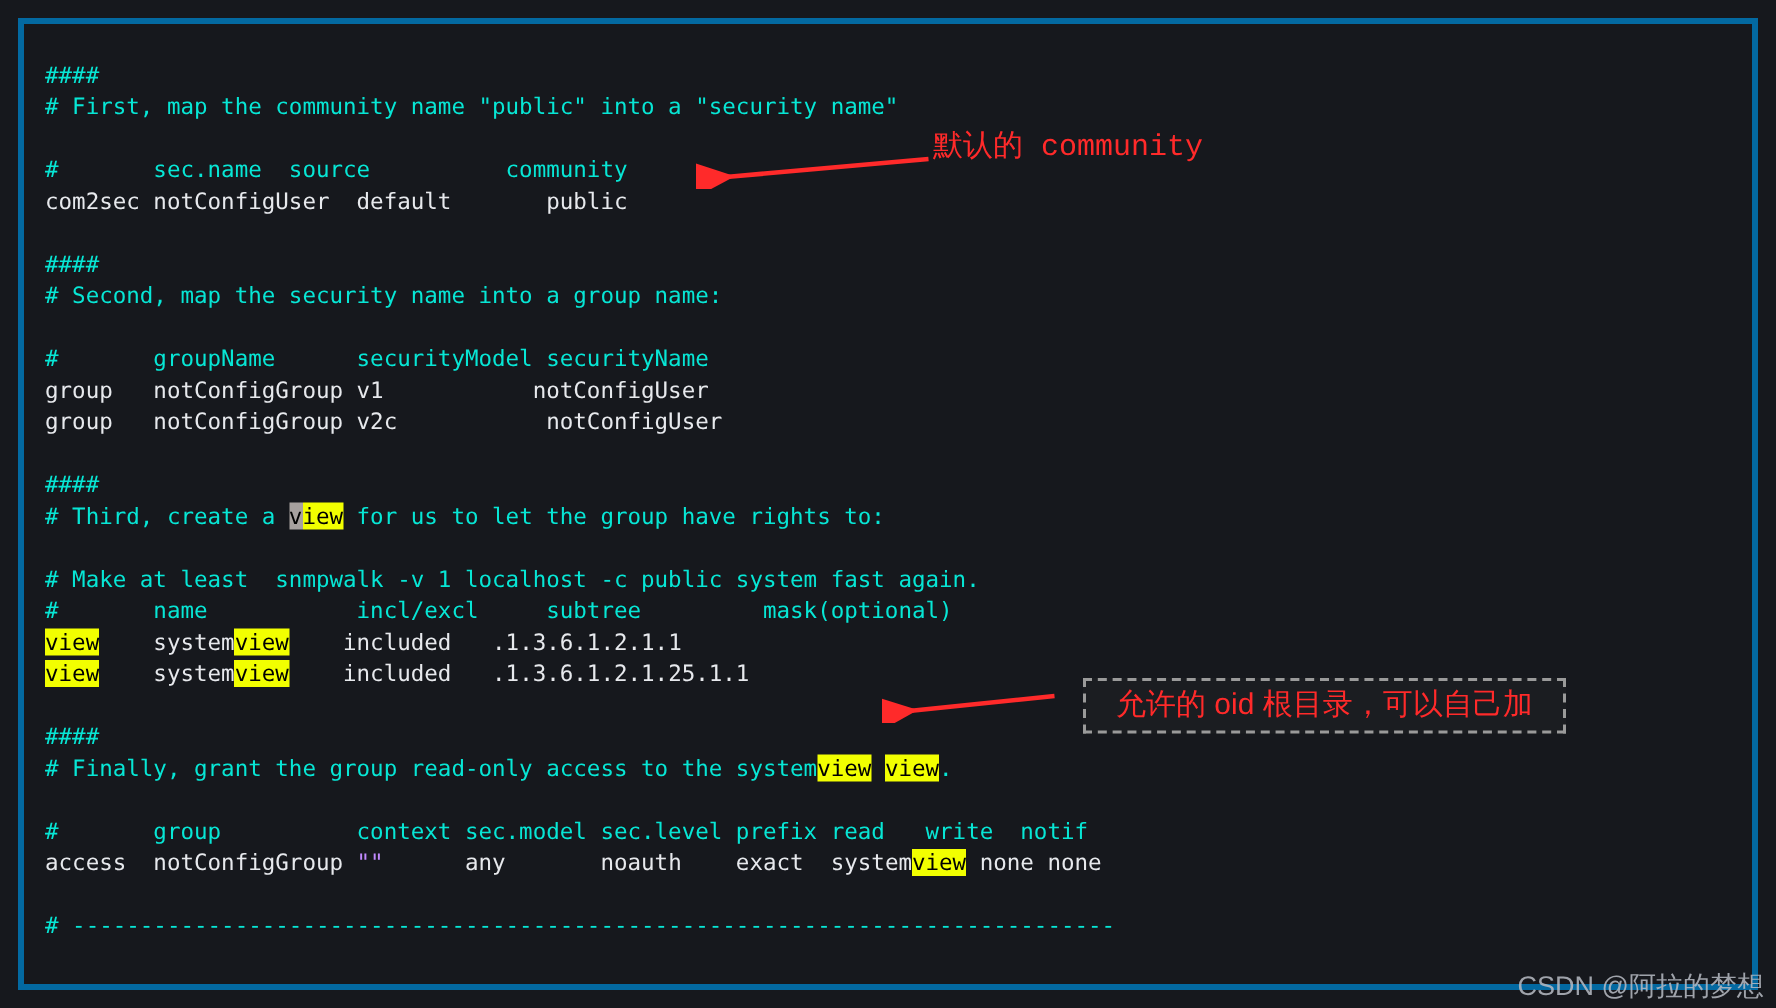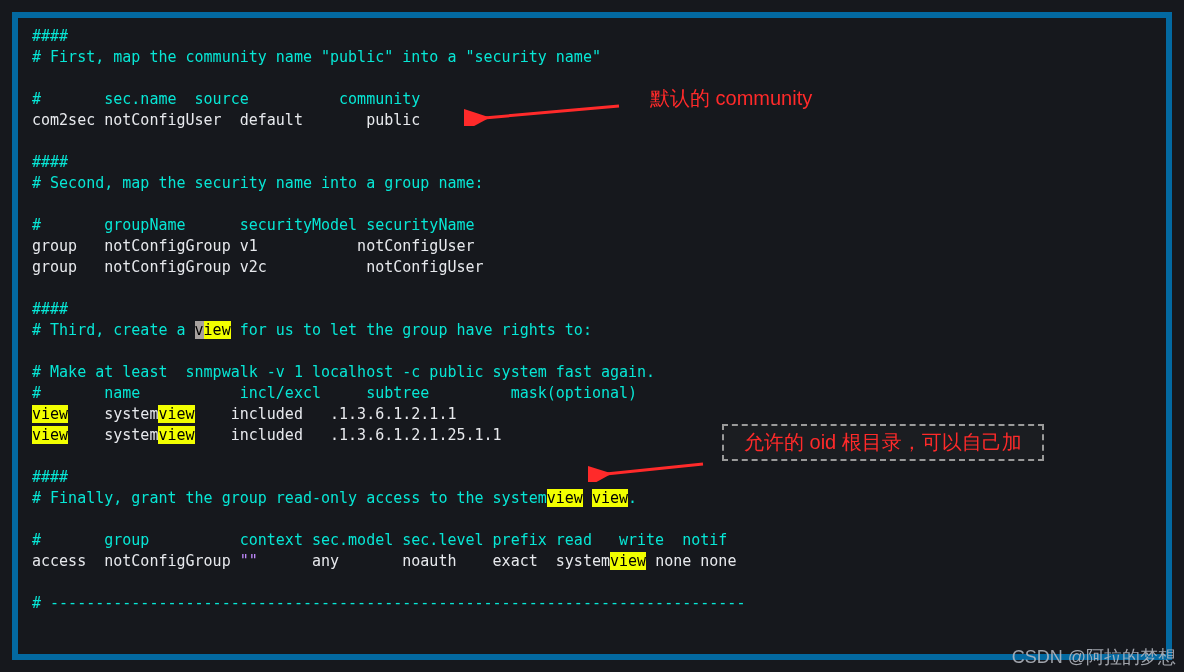--- a/index.html
+++ b/index.html
@@ -13,22 +13,22 @@
     line-height: 21px;
     overflow: hidden;
     position: relative;
   }
   .outer-border {
     position: absolute;
     left: 12px;
     top: 12px;
     right: 12px;
     bottom: 12px;
-    border: 6px solid #0369a1;
-    padding: 8px 14px;
+    border: 4px solid #0369a1;
+    padding: 24px 14px;
     box-sizing: border-box;
   }
   pre {
     margin: 0;
     white-space: pre;
   }
   .c  { color: #07e6d5; }      
   .w  { color: #e7e9ed; }      
   .hl { background: #f2ff00; color: #000; } 
   .hlg{ background: #a7a19f; color: #000; } 
@@ -101,25 +101,25 @@
 </div>
 
 <svg class="arrow" style="left:464px; top:96px; width:160px; height:30px;" viewBox="0 0 160 30">
   <defs>
     <marker id="ah1" markerWidth="12" markerHeight="12" refX="2" refY="6" orient="auto">
       <path d="M0,6 L14,0 L14,12 Z" fill="#ff2a2a"></path>
     </marker>
   </defs>
   <line x1="155" y1="10" x2="20" y2="22" stroke="#ff2a2a" stroke-width="3" marker-end="url(#ah1)"></line>
 </svg>
-<div class="ann" style="left:650px; top:88px;">默认的 community</div>
+<div class="ann" style="left:622px; top:88px;font-family:Liberation Mono, monospace;">默认的 community</div>
 
 <svg class="arrow" style="left:588px; top:454px; width:120px; height:28px;" viewBox="0 0 120 28">
   <defs>
     <marker id="ah2" markerWidth="12" markerHeight="12" refX="2" refY="6" orient="auto">
       <path d="M0,6 L14,0 L14,12 Z" fill="#ff2a2a"></path>
     </marker>
   </defs>
   <line x1="115" y1="10" x2="18" y2="20" stroke="#ff2a2a" stroke-width="3" marker-end="url(#ah2)"></line>
 </svg>
-<div class="ann-box" style="left:722px; top:424px;">允许的 oid 根目录，可以自己加</div>
+<div class="ann-box" style="left:722px; top:452px;">允许的 oid 根目录，可以自己加</div>
 
 <div class="watermark">CSDN @阿拉的梦想</div>
 
 </body></html>

